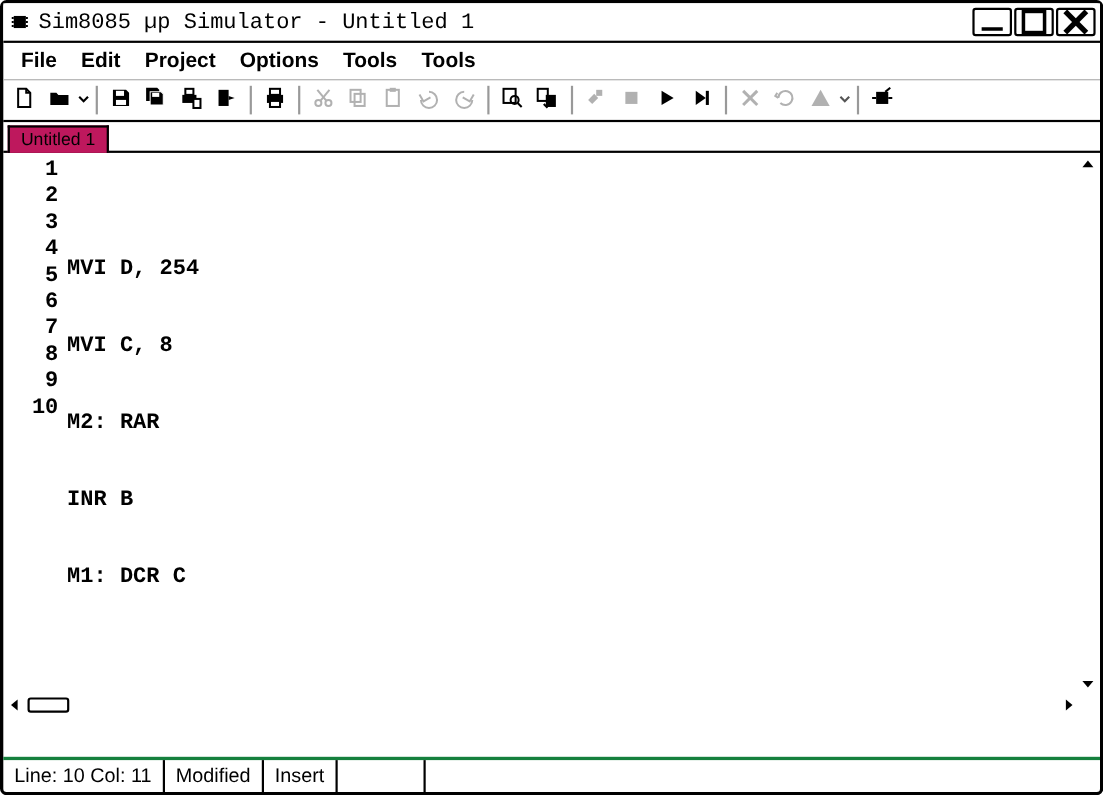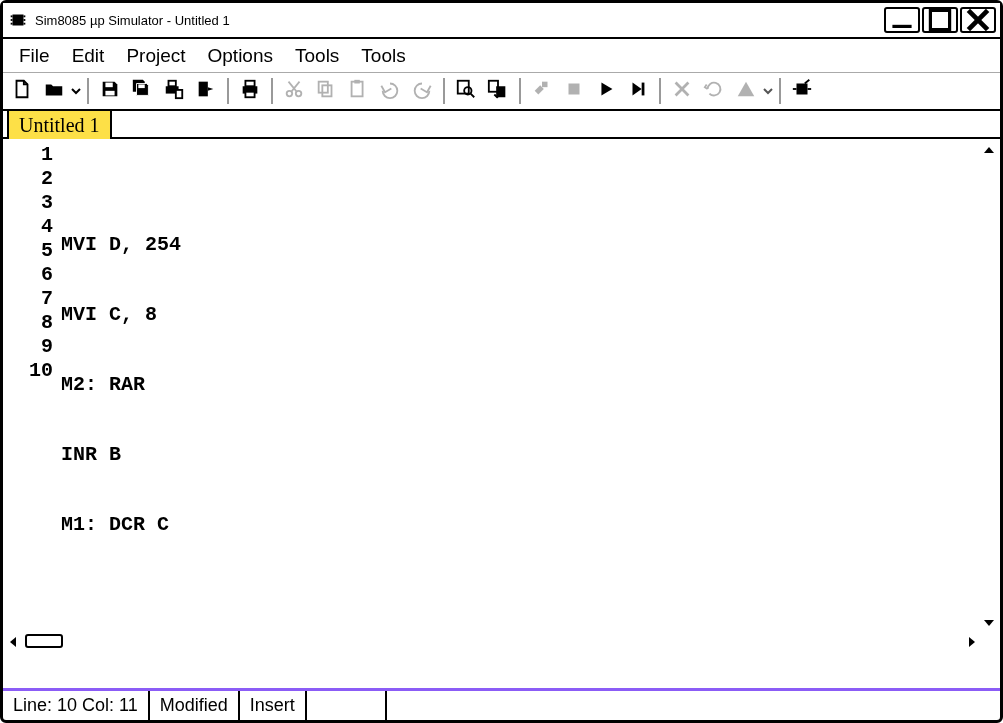--- a/index.html
+++ b/index.html
@@ -26,22 +26,23 @@
     border-bottom: 2px solid #000;
     padding: 0 4px;
     background: #fff;
   }
   .titlebar-icon {
     width: 22px; height: 22px;
     margin-right: 6px;
     display: flex; align-items: center; justify-content: center;
   }
   .title-text {
-    font-size: 13px;
+    font-size: 20px;
     flex: 1;
+    font-family: Liberation Mono, monospace;
   }
   .win-controls { display: flex; gap: 2px; }
   .win-btn {
     width: 36px; height: 26px;
     border: 2px solid #000;
     border-radius: 3px;
     display: flex; align-items: center; justify-content: center;
     background: #fff;
     cursor: pointer;
   }
@@ -54,20 +55,21 @@
     display: flex;
     align-items: center;
     gap: 2px;
     padding: 0 6px;
     border-bottom: 1px solid #aaa;
     font-size: 19px;
   }
   .menu-item {
     padding: 4px 10px;
     cursor: pointer;
+    font-weight: bold;
   }
 
   .toolbar {
     height: 38px;
     display: flex;
     align-items: center;
     border-bottom: 2px solid #000;
     padding: 0 4px;
     gap: 2px;
   }
@@ -88,29 +90,28 @@
 
   .tabbar {
     height: 28px;
     display: flex;
     align-items: flex-end;
     padding-left: 4px;
     border-bottom: 2px solid #000;
   }
   .tab {
     padding: 3px 10px 2px 10px;
-    font-size: 20px;
+    font-size: 16px;
     border: 2px solid #000;
     border-bottom: none;
     border-right: 2px solid #000;
-    background: #fde047;
+    background: #be185d;
     position: relative;
     top: 2px;
     cursor: pointer;
-    font-family: Liberation Serif, serif;
   }
 
   .editor {
     flex: 1;
     display: flex;
     position: relative;
     overflow: hidden;
     font-family: "Courier New", monospace;
     font-size: 20px;
     font-weight: bold;
@@ -146,21 +147,21 @@
     border: 2px solid #000;
     border-radius: 3px;
     background: #fff;
     margin: 0 4px;
   }
 
   .statusbar {
     height: 32px;
     display: flex;
     align-items: stretch;
-    border-top: 3px solid #8b5cf6;
+    border-top: 3px solid #15803d;
     font-size: 18px;
     margin-top: 36px;
   }
   .status-cell {
     border-right: 2px solid #000;
     padding: 4px 10px;
     display: flex; align-items: center;
   }
   .status-cell:last-child { border-right: none; flex:1; }
   .status-gap { width: 80px; border-right: 2px solid #000; }

